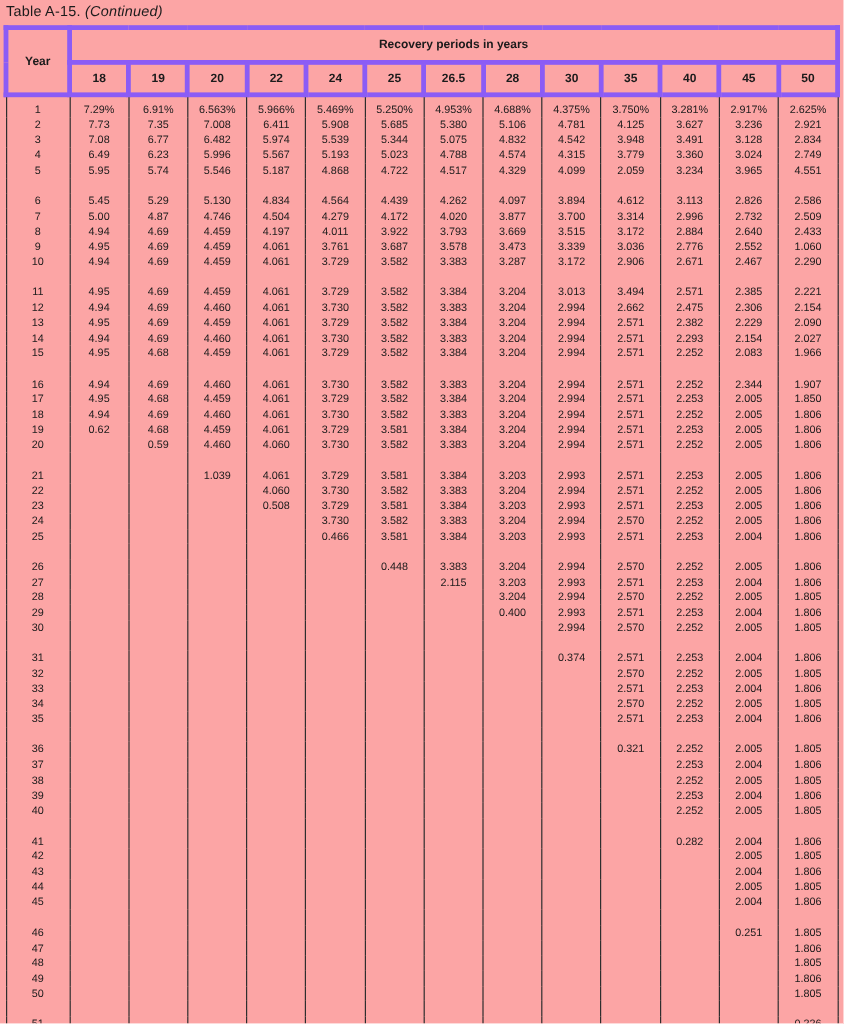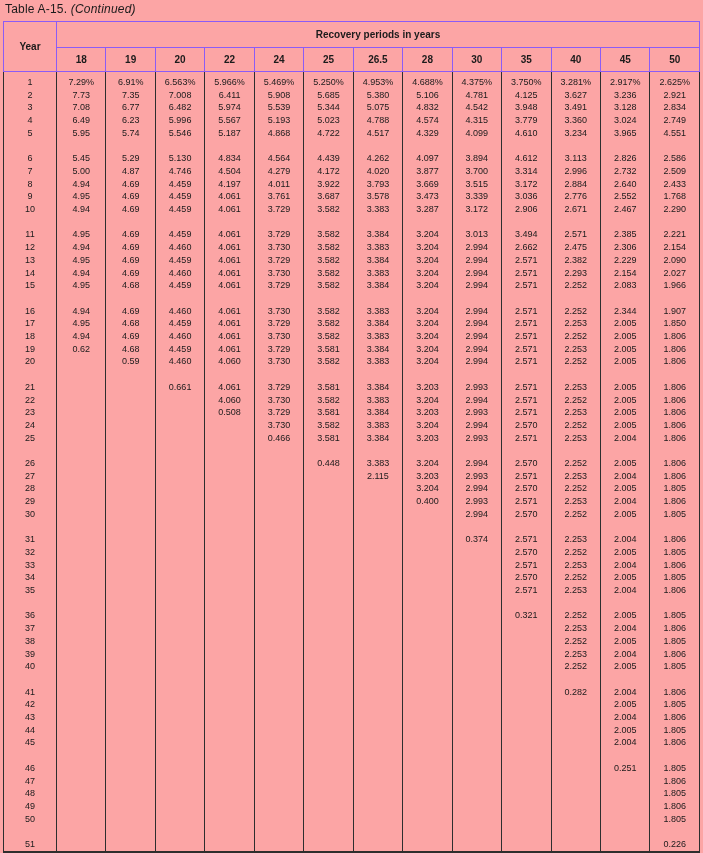--- a/index.html
+++ b/index.html
@@ -33,21 +33,21 @@
   table.dep col.year-col { width: 53px; }
   th, td {
     padding: 0;
     margin: 0;
     text-align: center;
     vertical-align: middle;
     overflow: hidden;
     white-space: nowrap;
   }
   thead th {
-    border: 1px solid #8b5cf6;
+    border: 4px solid #8b5cf6;
     font-weight: bold;
     font-size: 10px;
   }
   thead tr.group-row th { height: 25px; }
   thead tr.cols-row th { height: 23px; }
   thead th.year-head { font-size: 10px; }
   tbody th, tbody td {
     border-left: 1px solid #2e2e2e;
     border-right: 1px solid #2e2e2e;
     border-top: none;
@@ -191,21 +191,21 @@
           <th>5</th>
           <td>5.95</td>
           <td>5.74</td>
           <td>5.546</td>
           <td>5.187</td>
           <td>4.868</td>
           <td>4.722</td>
           <td>4.517</td>
           <td>4.329</td>
           <td>4.099</td>
-          <td>4.610</td>
+          <td>2.059</td>
           <td>3.234</td>
           <td>3.965</td>
           <td>4.551</td>
         </tr>
         <tr class="spacer-row">
           <th></th>
           <td></td>
           <td></td>
           <td></td>
           <td></td>
@@ -274,21 +274,21 @@
           <td>4.459</td>
           <td>4.061</td>
           <td>3.761</td>
           <td>3.687</td>
           <td>3.578</td>
           <td>3.473</td>
           <td>3.339</td>
           <td>3.036</td>
           <td>2.776</td>
           <td>2.552</td>
-          <td>1.768</td>
+          <td>1.060</td>
         </tr>
         <tr>
           <th>10</th>
           <td>4.94</td>
           <td>4.69</td>
           <td>4.459</td>
           <td>4.061</td>
           <td>3.729</td>
           <td>3.582</td>
           <td>3.383</td>
@@ -504,21 +504,21 @@
           <td></td>
           <td></td>
           <td></td>
           <td></td>
           <td></td>
         </tr>
         <tr>
           <th>21</th>
           <td></td>
           <td></td>
-          <td>0.661</td>
+          <td>1.039</td>
           <td>4.061</td>
           <td>3.729</td>
           <td>3.581</td>
           <td>3.384</td>
           <td>3.203</td>
           <td>2.993</td>
           <td>2.571</td>
           <td>2.253</td>
           <td>2.005</td>
           <td>1.806</td>

